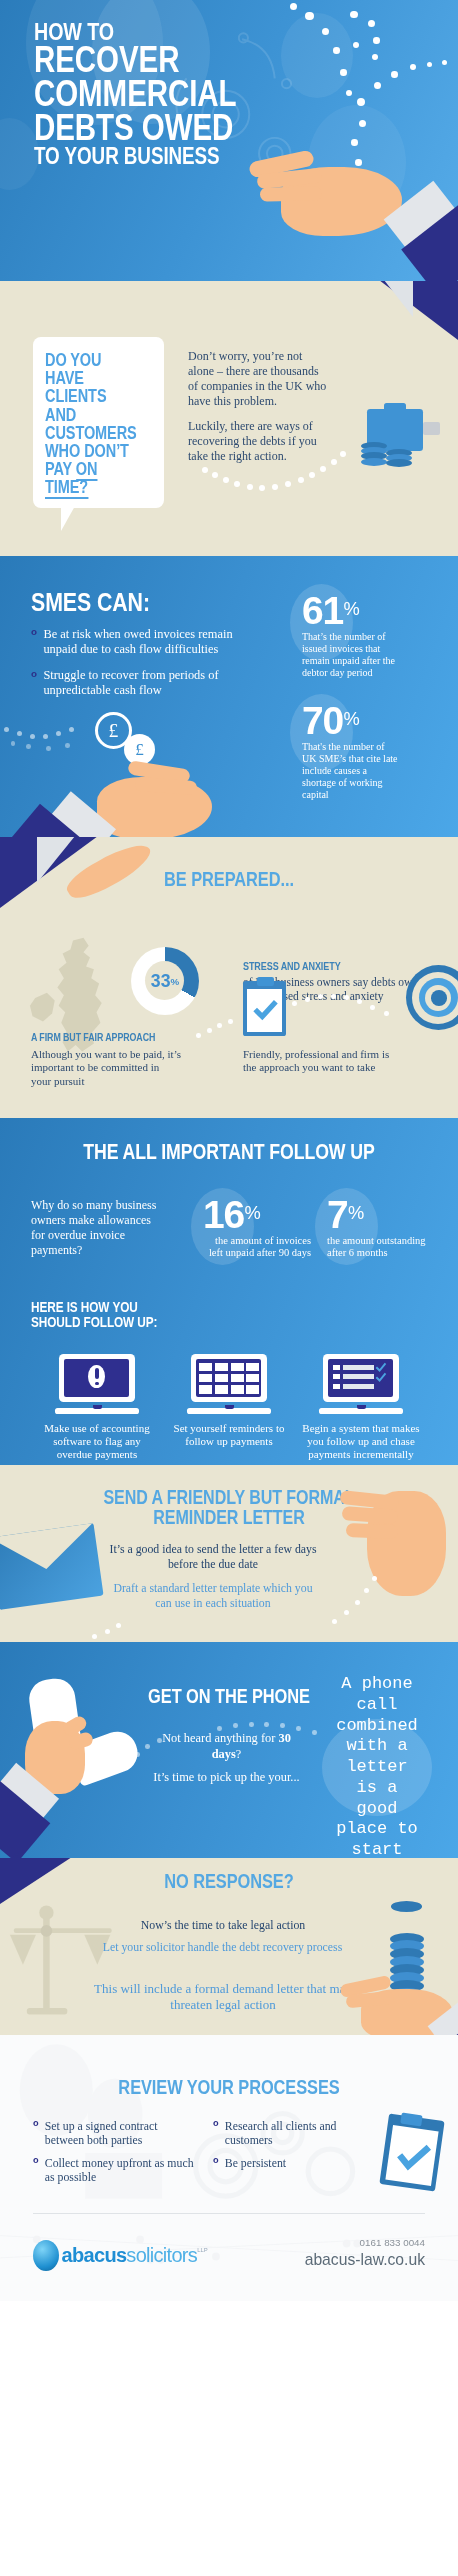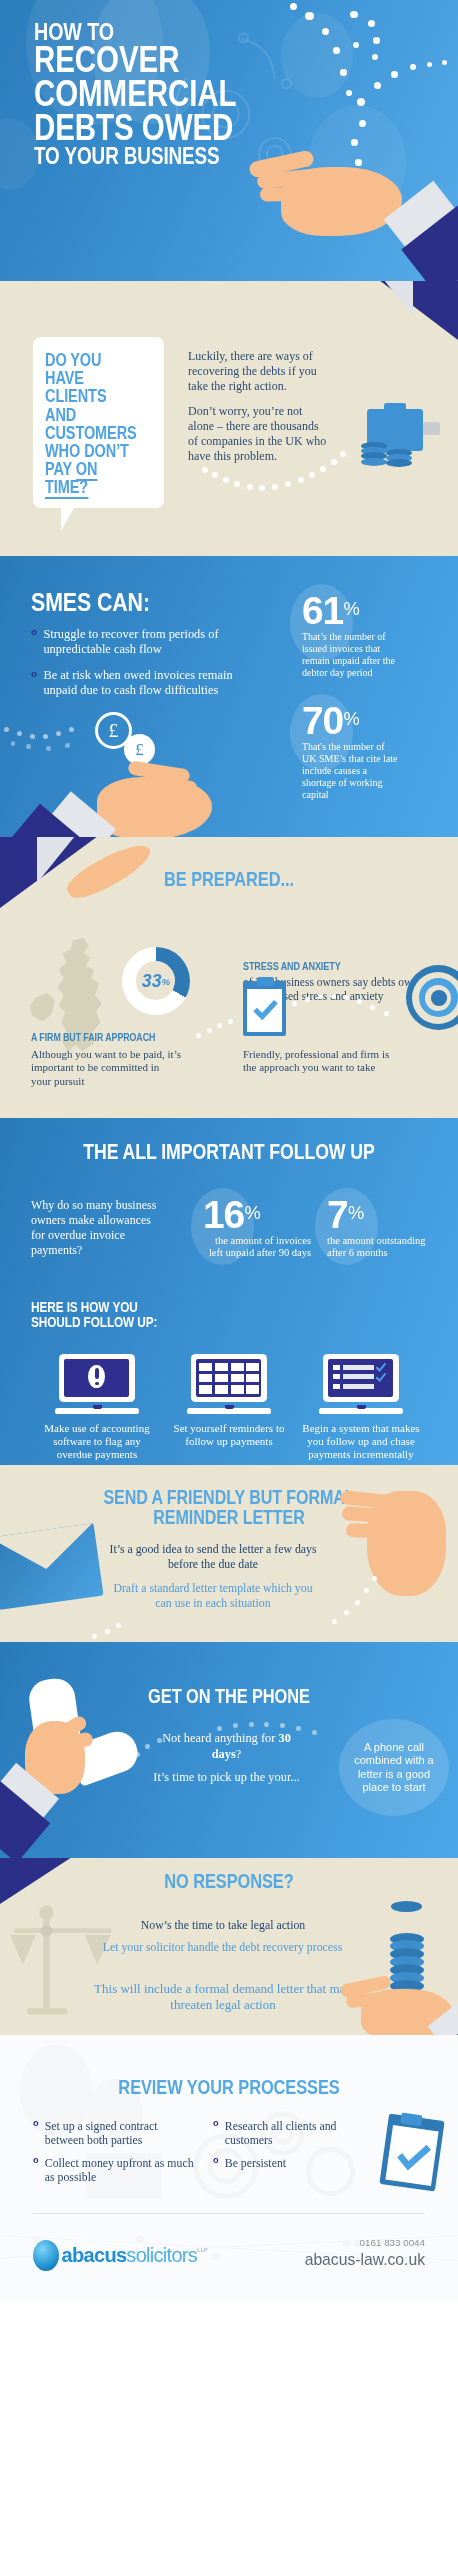--- a/index.html
+++ b/index.html
@@ -67,22 +67,22 @@
   .s3 li:before { content: "o"; position: absolute; left: 0; top: -0.7px; color: #2c2f88; font-weight: bold; font-size: 9.8px; font-family: "Liberation Sans", sans-serif; }
   .statwrap { position: absolute; }
   .statwrap .halo { position: absolute; width: 63px; height: 77px; border-radius: 50%; background: rgba(255,255,255,0.14); left: -11.8px; top: -9.2px; }
   .bignum { position: relative; color: #fff; font-family: "Liberation Sans Narrow","Liberation Sans",sans-serif; font-weight: bold; font-size: 39px; line-height: 0.9; letter-spacing: -1.3px; }
   .bignum .pc { font-size: 18.3px; font-weight: normal; vertical-align: 9.2px; margin-left: 0.7px; }
   .statwrap .cap { position: relative; font-family: "Liberation Serif", serif; color: #fff; font-size: 10px; line-height: 1.2; margin-top: 2.6px; width: 98px; }
 
   
   .s4 { height: 281px; }
   .s4 h2 { position: absolute; left: 0; right: 0; top: 31px; text-align: center; color: #55a8e2; font-size: 20px; }
-  .donut { position: absolute; left: 122px; top: 110px; width: 68px; height: 68px; border-radius: 50%;
-           background: conic-gradient(#2f79b4 0deg 119deg, #ffffff 119deg 360deg); font-style: italic; }
+  .donut { position: absolute; left: 131px; top: 110px; width: 68px; height: 68px; border-radius: 50%;
+           background: conic-gradient(#2f79b4 0deg 119deg, #ffffff 119deg 360deg); }
   .donut .hole { position: absolute; left: 14.4px; top: 14.4px; width: 39px; height: 39px; border-radius: 50%; background: #e9e5d2; }
   .donut .val { position: absolute; inset: 0; display: flex; align-items: center; justify-content: center; color: #3f8fd0; font-family: "Liberation Sans Narrow","Liberation Sans",sans-serif; font-weight: bold; font-size: 17.7px; }
   .donut .val small { font-size: 9.8px; vertical-align: 3.3px; }
   .s4 .stresshead { position: absolute; left: 243px; top: 123px; color: #3c82b8; font-size: 11px; }
   .s4 .stressbody { position: absolute; left: 243px; top: 139px; width: 183px; font-family:"Liberation Serif",serif; font-size: 11.5px; line-height: 1.2; color: #2d4a70; }
   .s4 .ch { position: absolute; font-size: 10.8px; color: #3c82b8; }
   .s4 .cb { position: absolute; font-family:"Liberation Serif",serif; font-size: 11px; line-height: 1.22; color: #2d4a70; }
   .ukmap { position: absolute; left: 26px; top: 98px; width: 111px; height: 131px; opacity: .55; }
   .clipboard { position: absolute; }
 
@@ -105,23 +105,23 @@
   .s6 .t1 { position: absolute; left: 105px; top: 77px; width: 216px; text-align: center; font-family:"Liberation Serif",serif; font-size: 11.8px; line-height: 1.25; color: #24456f; }
   .s6 .t2 { position: absolute; left: 105px; top: 116px; width: 216px; text-align: center; font-family:"Liberation Serif",serif; font-size: 11.8px; line-height: 1.25; color: #4f9ada; }
   .envelope { position: absolute; left: -6.5px; top: 65px; width: 105px; height: 73px; background: linear-gradient(135deg,#2e7cb8,#4ba2e0); border-radius: 2.6px; transform: rotate(-8deg); }
   .envelope:before { content:""; position:absolute; left:0; top:0; width:0; height:0; border-left:52px solid transparent; border-right:52px solid transparent; border-top:39px solid #e9e5d2; }
 
   
   .s7 { height: 216px; }
   .s7 h2 { position: absolute; left: 0; right: 0; top: 43px; text-align: center; color: #fff; font-size: 20px; }
   .s7 .t1 { position: absolute; left: 151px; top: 89px; width: 151px; text-align: center; font-family:"Liberation Serif",serif; font-size: 12.4px; line-height: 1.28; color: #fff; }
   .s7 .t2 { position: absolute; left: 151px; top: 128px; width: 151px; text-align: center; font-family:"Liberation Serif",serif; font-size: 12.4px; line-height: 1.28; color: #fff; }
-  .s7 .bubbleoval { position: absolute; left: 339px; top: 77px; width: 110px; height: 97px; border-radius: 50%; background: rgba(255,255,255,0.15);
+  .s7 .bubbleoval { position: absolute; left: 322px; top: 77px; width: 110px; height: 97px; border-radius: 50%; background: rgba(255,255,255,0.15);
                     display:flex; align-items:center; justify-content:center; text-align:center;
-                    font-family:Liberation Sans, sans-serif; font-size: 11px; line-height: 1.22; color: #fff; padding: 0 11.8px; }
+                    font-family:Liberation Mono, monospace; font-size: 17px; line-height: 1.22; color: #fff; padding: 0 11.8px; }
 
   
   .s8 { height: 177px; }
   .s8 h2 { position: absolute; left: 0; right: 0; top: 11.8px; text-align: center; color: #55a8e2; font-size: 20px; }
   .s8 .t1 { position: absolute; left: 92px; top: 60px; width: 262px; text-align: center; font-family:"Liberation Serif",serif; font-size: 11.8px; color: #24456f; }
   .s8 .t2 { position: absolute; left: 98px; top: 82px; width: 249px; text-align: center; font-family:"Liberation Serif",serif; font-size: 11.8px; line-height: 1.26; color: #4f9ada; }
   .s8 .t3 { position: absolute; left: 92px; top: 123px; width: 262px; text-align: center; font-family:"Liberation Serif",serif; font-size: 13px; line-height: 1.26; color: #4f9ada; }
   .scales { position: absolute; left: 6.5px; top: 39px; width: 118px; height: 124px; opacity: .5; }
 
   
@@ -222,22 +222,22 @@
       <div class="bt cond">DO YOU HAVE</div>
       <div class="bt cond">CLIENTS AND</div>
       <div class="bt cond">CUSTOMERS</div>
       <div class="bt cond">WHO DON’T</div>
       <div class="bt cond">
         <span>PAY </span><span class="u">ON TIME?</span>
       </div>
     </div>
 
     <div class="body">
+      <p>Don’t worry, you’re not alone – there are thousands of companies in the UK who have this problem.</p>
       <p>Luckily, there are ways of recovering the debts if you take the right action.</p>
-      <p>Don’t worry, you’re not alone – there are thousands of companies in the UK who have this problem.</p>
     </div>
 
     <div>
       <div style="position:absolute;left:367px;top:128px;width:56px;height:42px;background:#3f93d4;border-radius:3.3px;"></div>
       <div style="position:absolute;left:384px;top:122px;width:22px;height:7.9px;background:#3f93d4;border-radius:2.6px 2.6px 0 0;"></div>
       <div style="position:absolute;left:423px;top:141px;width:17px;height:13px;background:#c9cdd2;border-radius:2px;"></div>
     </div>
     <div>
       <div style="position:absolute;left:361px;top:161px;width:26px;height:7.9px;background:#2f79b4;border-radius:50%;"></div>
       <div style="position:absolute;left:361px;top:166px;width:26px;height:7.9px;background:#3f8fd0;border-radius:50%;"></div>
@@ -261,22 +261,22 @@
       <div class="dot" style="left:309px;top:191px;width:5.9px;height:5.9px;background:#fff;"></div>
       <div class="dot" style="left:320px;top:185px;width:5.9px;height:5.9px;background:#fff;"></div>
       <div class="dot" style="left:331px;top:178px;width:5.9px;height:5.9px;background:#fff;"></div>
       <div class="dot" style="left:340px;top:170px;width:5.9px;height:5.9px;background:#fff;"></div>
     </div>
   </div>
 
   <div class="section s3 bg-blue">
     <h2 class="cond">SMEs CAN:</h2>
     <ul>
+      <li>Be at risk when owed invoices remain unpaid due to cash flow difficulties</li>
       <li>Struggle to recover from periods of unpredictable cash flow</li>
-      <li>Be at risk when owed invoices remain unpaid due to cash flow difficulties</li>
     </ul>
 
     <div class="statwrap" style="left:302px;top:37px;">
       <div class="halo"></div>
       <div class="bignum"><span>61</span><span class="pc">%</span></div>
       <div class="cap">That’s the number of issued invoices that remain unpaid after the debtor day period</div>
     </div>
 
     <div class="statwrap" style="left:302px;top:147px;">
       <div class="halo"></div>

